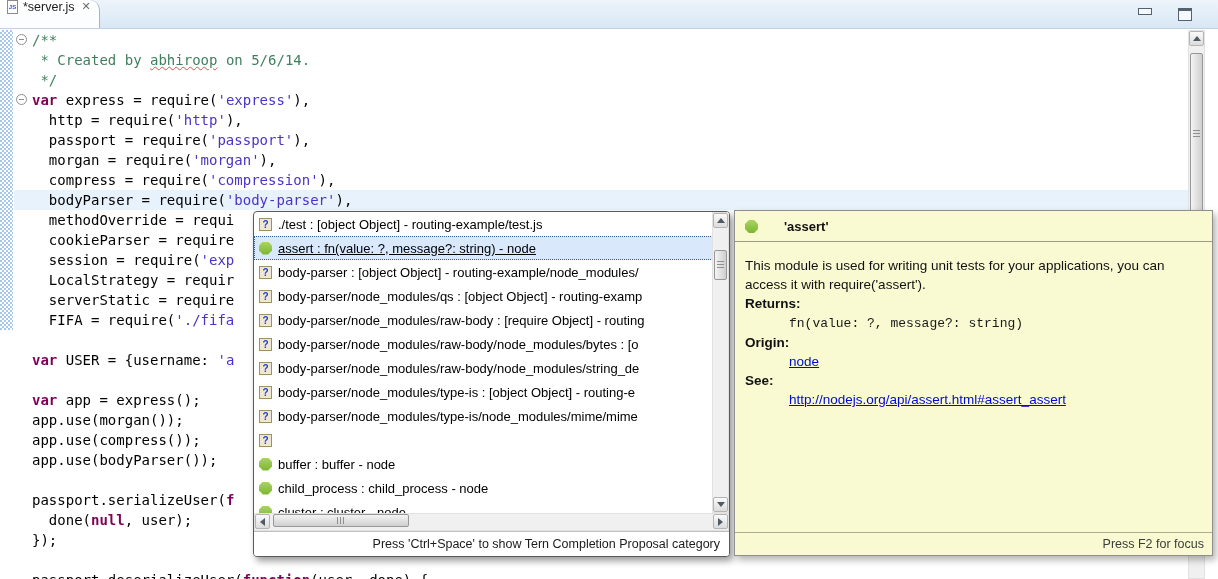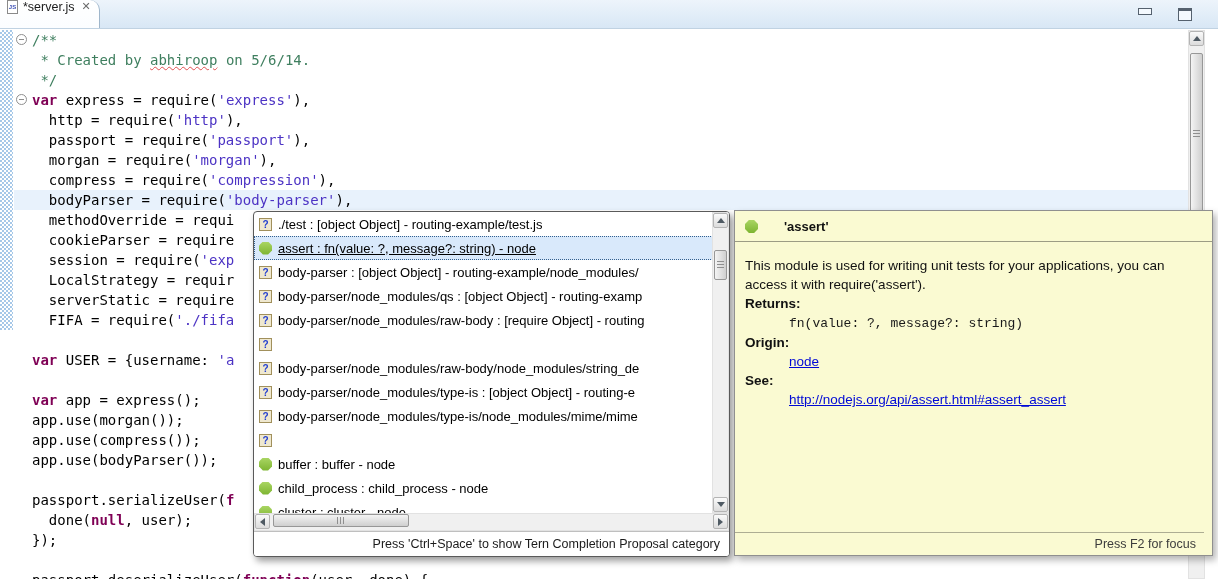--- a/index.html
+++ b/index.html
@@ -127,21 +127,21 @@
     display:flex;align-items:center;gap:20px;padding:8px 10px 7px 10px;
     border-bottom:1px solid #9C9C84;font-weight:bold;font-size:13px;
   }
   .doc-body{padding:14px 12px 0 10px;line-height:19px;}
   .doc-desc{max-width:452px;}
   .doc-sec{font-weight:bold;}
   .doc-val{margin-left:44px;}
   .doc-mono{font-family:"Liberation Mono",monospace;font-size:13px;color:#1a1a1a;margin-top:1px;}
   .doc-link{color:#0009D6;text-decoration:underline;cursor:pointer;}
   .doc-footer{
-    position:absolute;left:0;right:8px;bottom:0;height:23px;border-top:1px solid #ADAD93;
+    position:absolute;left:0;right:0;bottom:0;height:23px;border-top:1px solid #ADAD93;
     line-height:22px;text-align:right;padding-right:8px;font-size:12.5px;color:#3C3C3C;
     box-sizing:border-box;
   }
 </style>
 </head>
 <body>
 
 <div class="tabbar">
   <div class="tab">
     <span class="file-icon">JS</span>
@@ -185,20 +185,21 @@
       <div class="prop-row">
         <span class="icon-box icon-unknown">?</span>
         <span>body-parser/node_modules/qs : [object Object] - routing-examp</span>
       </div>
       <div class="prop-row">
         <span class="icon-box icon-unknown">?</span>
         <span>body-parser/node_modules/raw-body : [require Object] - routing</span>
       </div>
       <div class="prop-row">
         <span class="icon-box icon-unknown">?</span>
+        <span>body-parser/node_modules/raw-body/node_modules/bytes : [o</span>
       </div>
       <div class="prop-row">
         <span class="icon-box icon-unknown">?</span>
         <span>body-parser/node_modules/raw-body/node_modules/string_de</span>
       </div>
       <div class="prop-row">
         <span class="icon-box icon-unknown">?</span>
         <span>body-parser/node_modules/type-is : [object Object] - routing-e</span>
       </div>
       <div class="prop-row">

